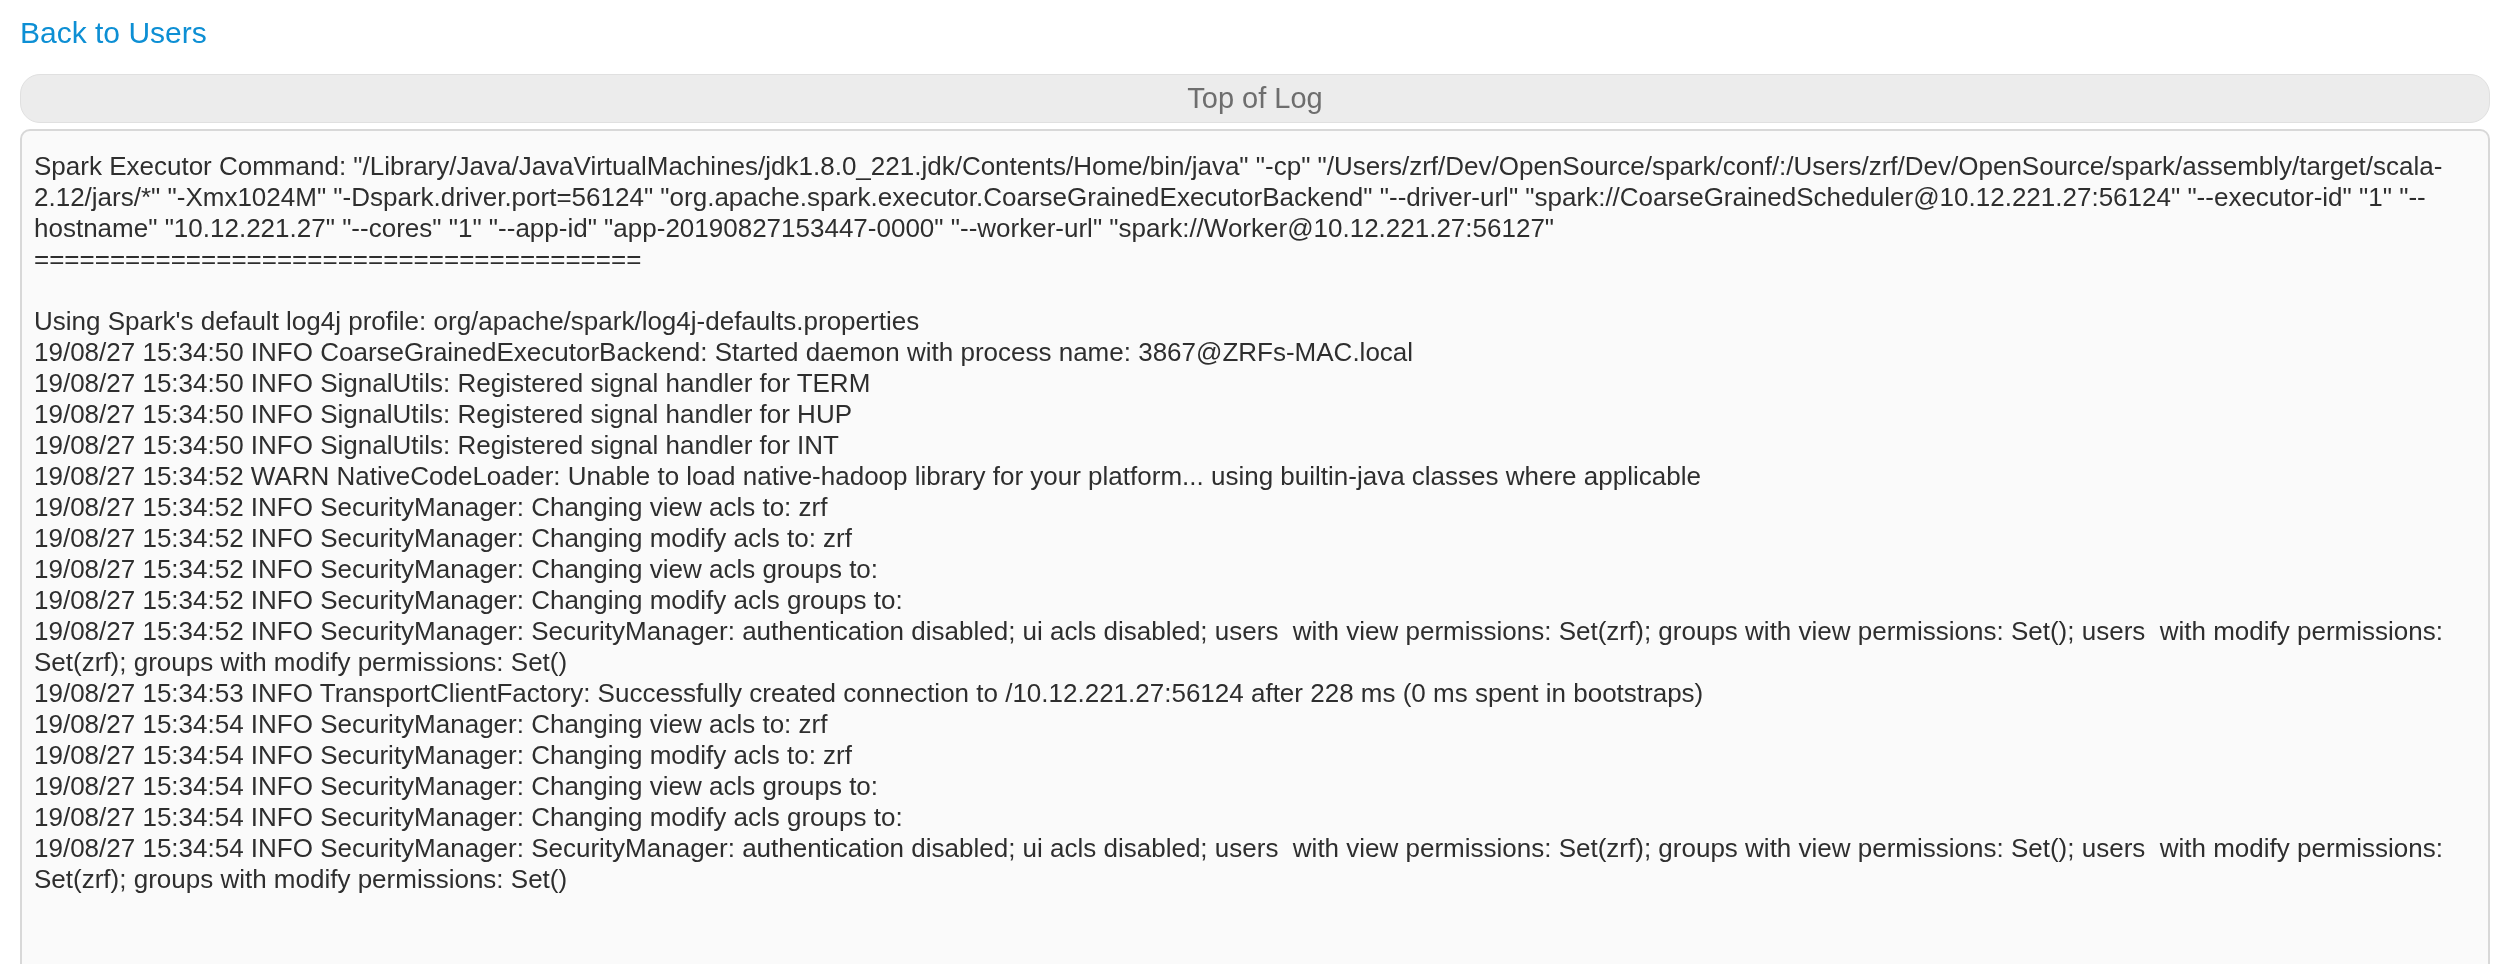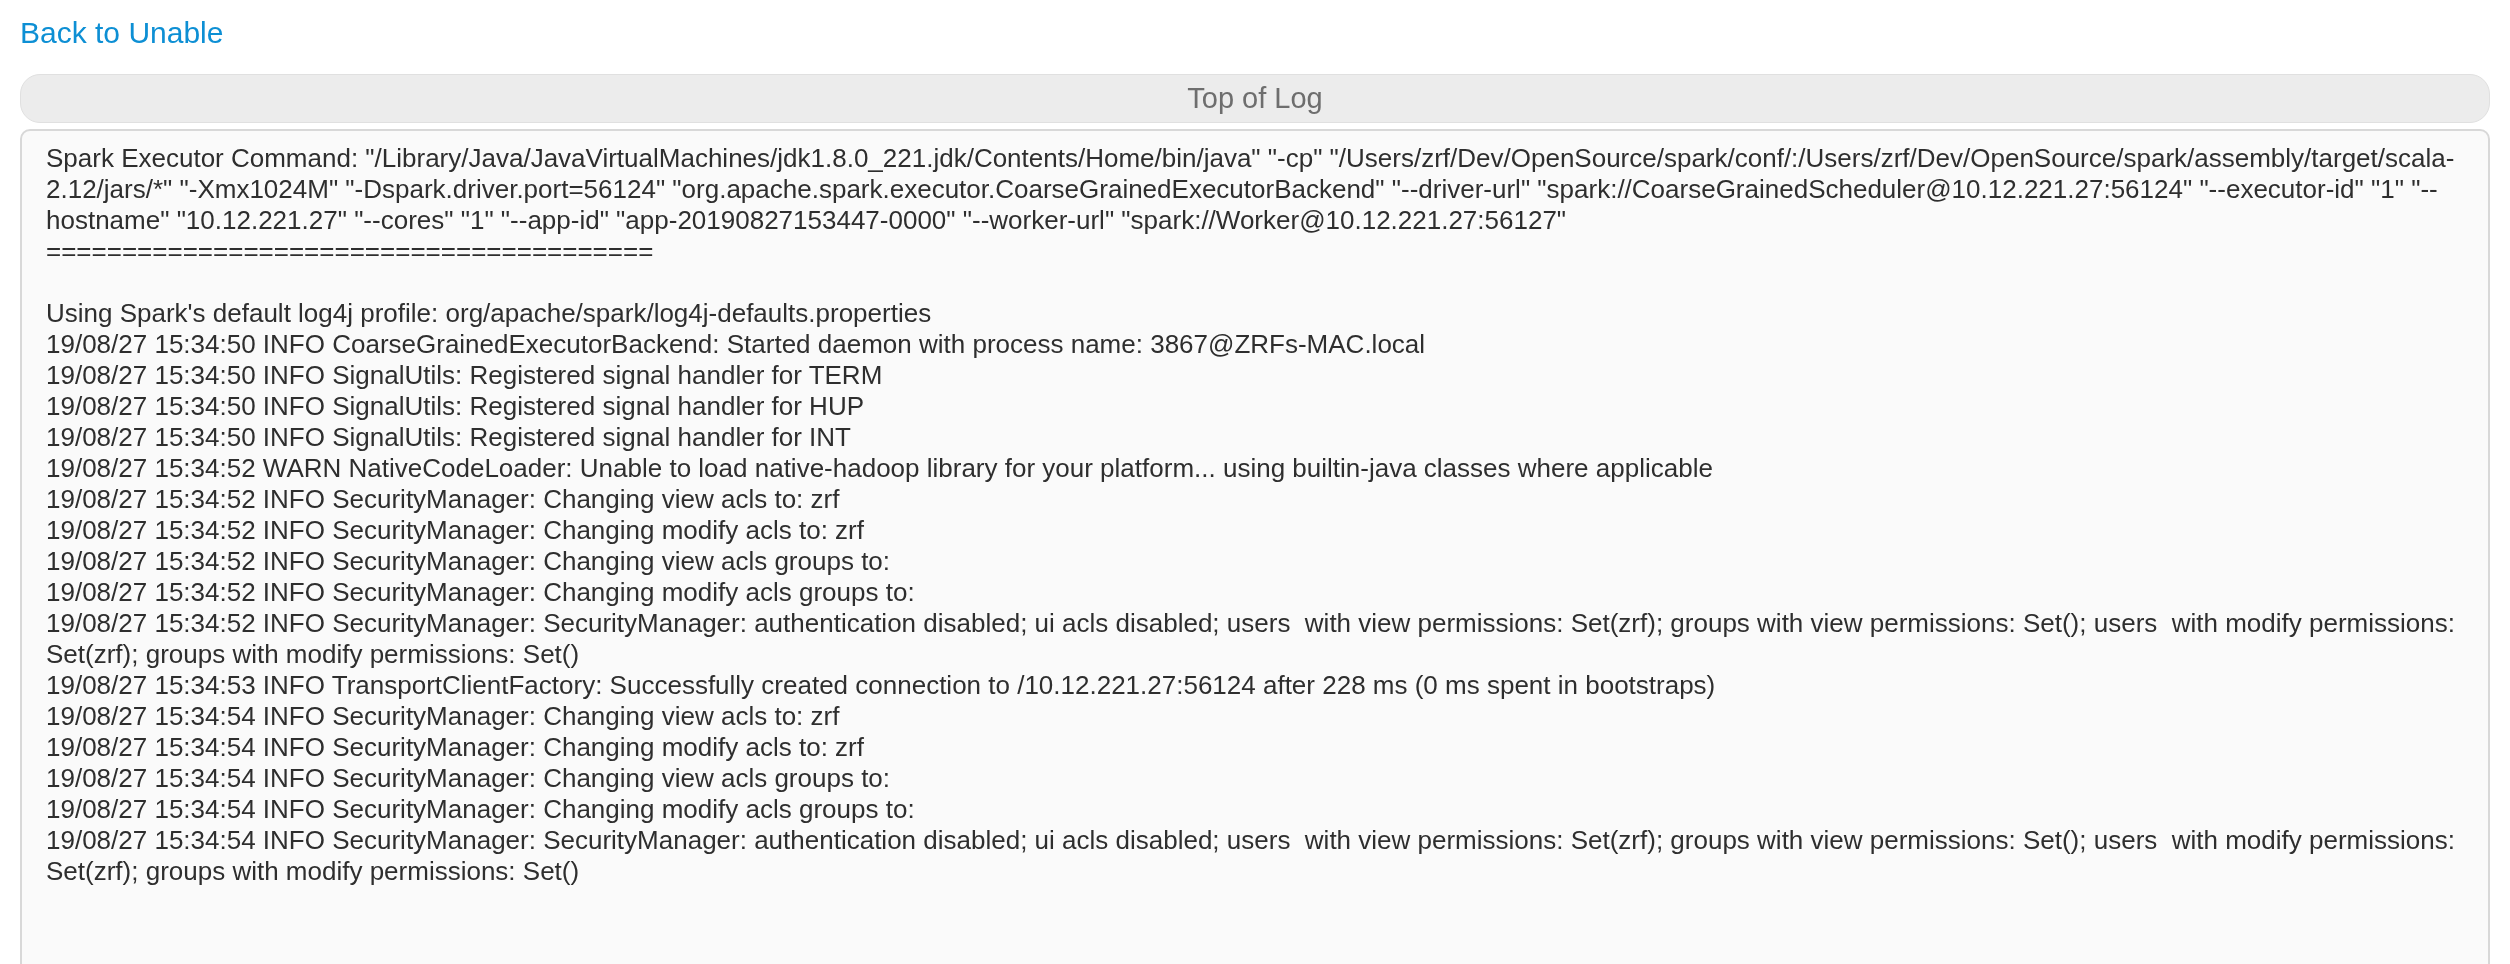--- a/index.html
+++ b/index.html
@@ -60,37 +60,37 @@
   }
   .log-box {
     margin-top: 6px;
     height: 1000px; 
     background: var(--color-log_bg);
     border: 2px solid var(--color-log_border);
     border-radius: 10px;
     overflow: hidden;
   }
   .log-pre {
-    margin: 0;
-    padding: 12px 24px;
+    margin: 8px;
+    padding: 12px 4px;
     font-family: "Liberation Sans", "DejaVu Sans", sans-serif;
     font-size: 26px;
     line-height: 31px;
     color: var(--color-log_text);
     white-space: pre-wrap;
     word-wrap: break-word;
     overflow-wrap: break-word;
   }
 </style>
 </head>
 <body>
 
 <div class="page">
 
-  <a class="back-link" href="#">Back to Unable</a>
+  <a class="back-link" href="#">Back to Users</a>
 
 
   <div class="log-header">
     <span>Top of Log</span>
   </div>
 
   <div class="log-box">
     <pre class="log-pre">Spark Executor Command: "/Library/Java/JavaVirtualMachines/jdk1.8.0_221.jdk/Contents/Home/bin/java" "-cp" "/Users/zrf/Dev/OpenSource/spark/conf/:/Users/zrf/Dev/OpenSource/spark/assembly/target/scala-2.12/jars/*" "-Xmx1024M" "-Dspark.driver.port=56124" "org.apache.spark.executor.CoarseGrainedExecutorBackend" "--driver-url" "spark://CoarseGrainedScheduler@10.12.221.27:56124" "--executor-id" "1" "--hostname" "10.12.221.27" "--cores" "1" "--app-id" "app-20190827153447-0000" "--worker-url" "spark://Worker@10.12.221.27:56127"
 ========================================
 

